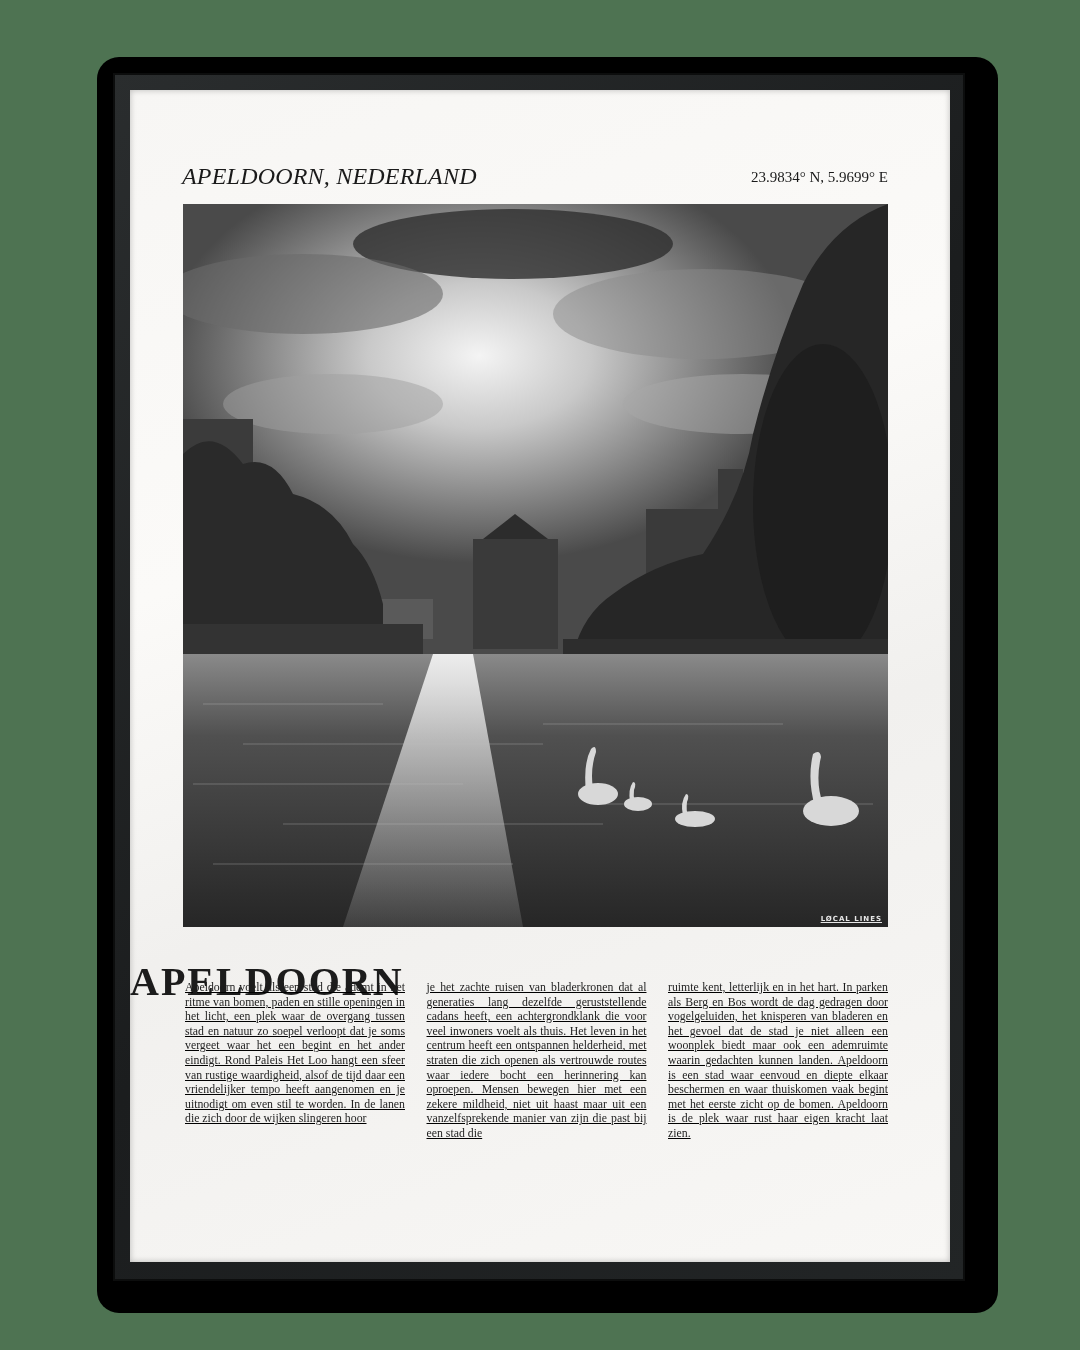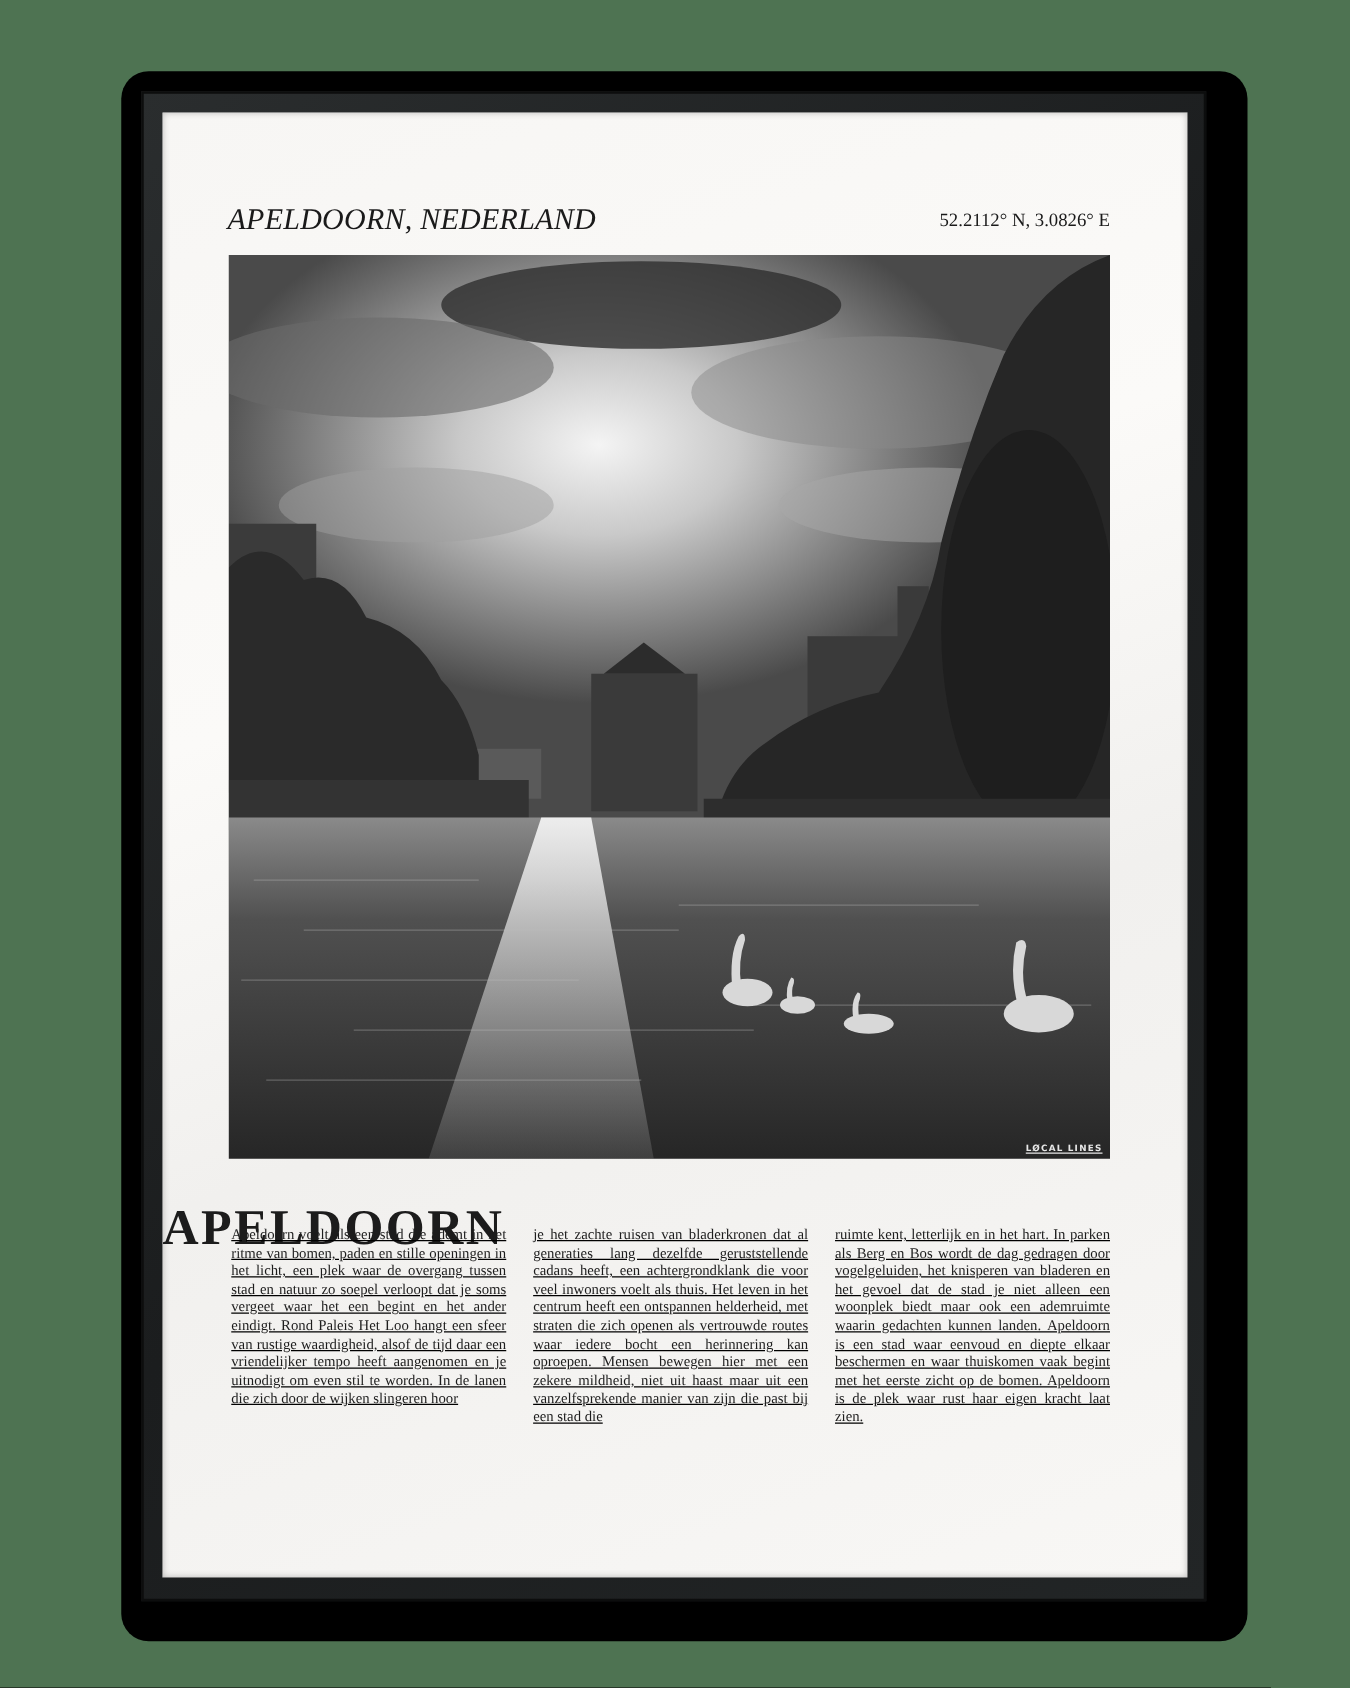--- a/index.html
+++ b/index.html
@@ -54,21 +54,21 @@
   }
 </style>
 </head>
 <body>
 
 <div class="shadow"></div>
 <div class="frame"></div>
 
 <div class="paper">
   <div class="subtitle">APELDOORN, NEDERLAND</div>
-  <div class="coords">52.2112° N, 3.0826° E</div>
+  <div class="coords">23.9834° N, 5.9699° E</div>
 
   <div class="photo">
     <svg width="705" height="723" viewBox="0 0 705 723" xmlns="http://www.w3.org/2000/svg">
       <defs>
         <radialGradient id="sun" cx="0.42" cy="0.33" r="0.45">
           <stop offset="0" stop-color="#f4f4f4"></stop>
           <stop offset="0.35" stop-color="#c9c9c9"></stop>
           <stop offset="1" stop-color="#4a4a4a"></stop>
         </radialGradient>
         <linearGradient id="water" x1="0" y1="0" x2="0" y2="1">

